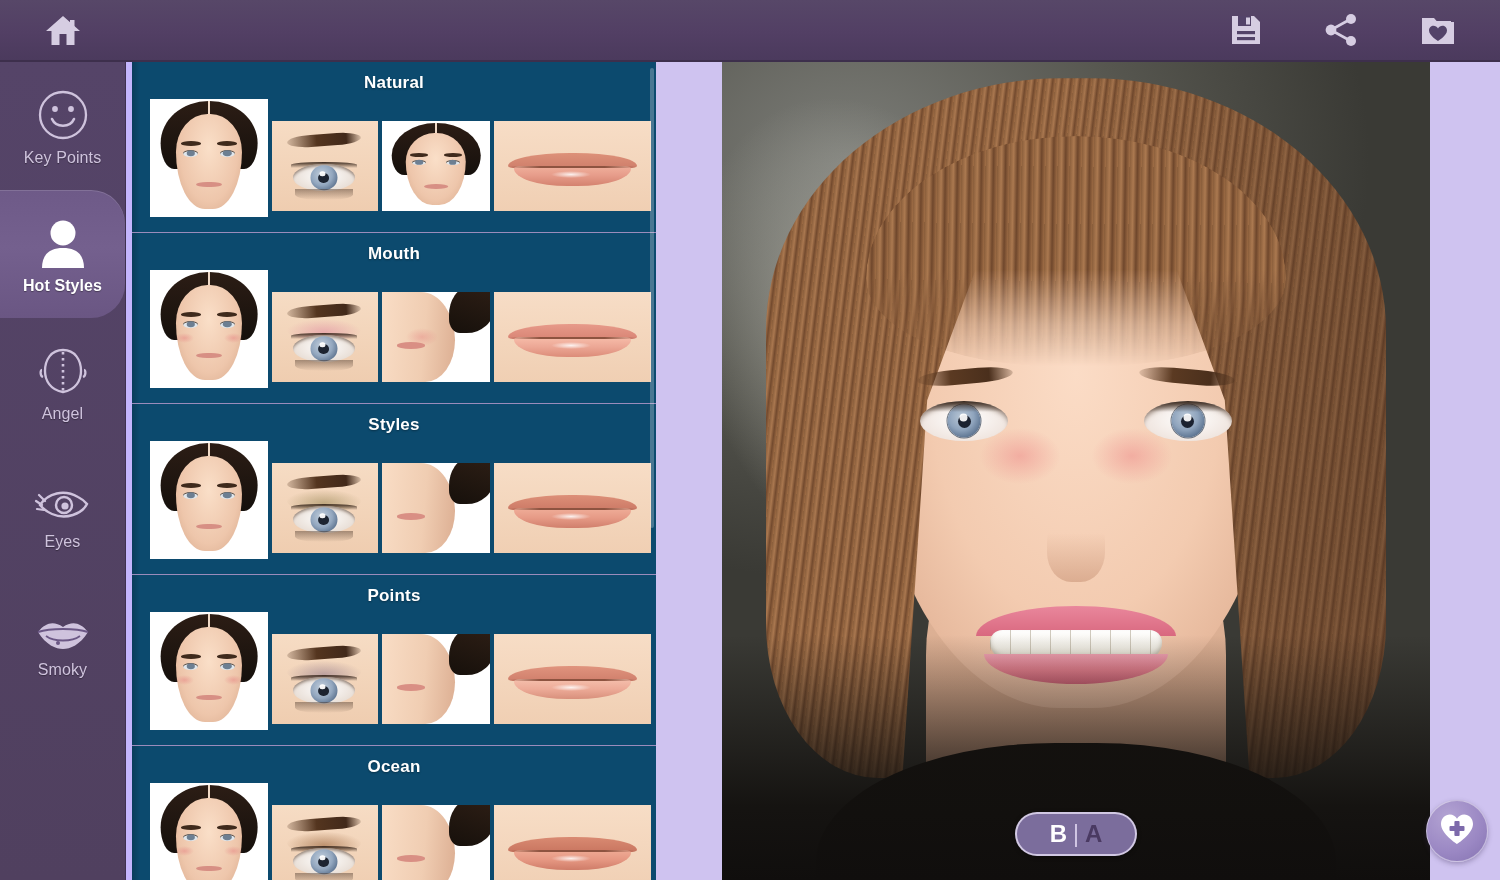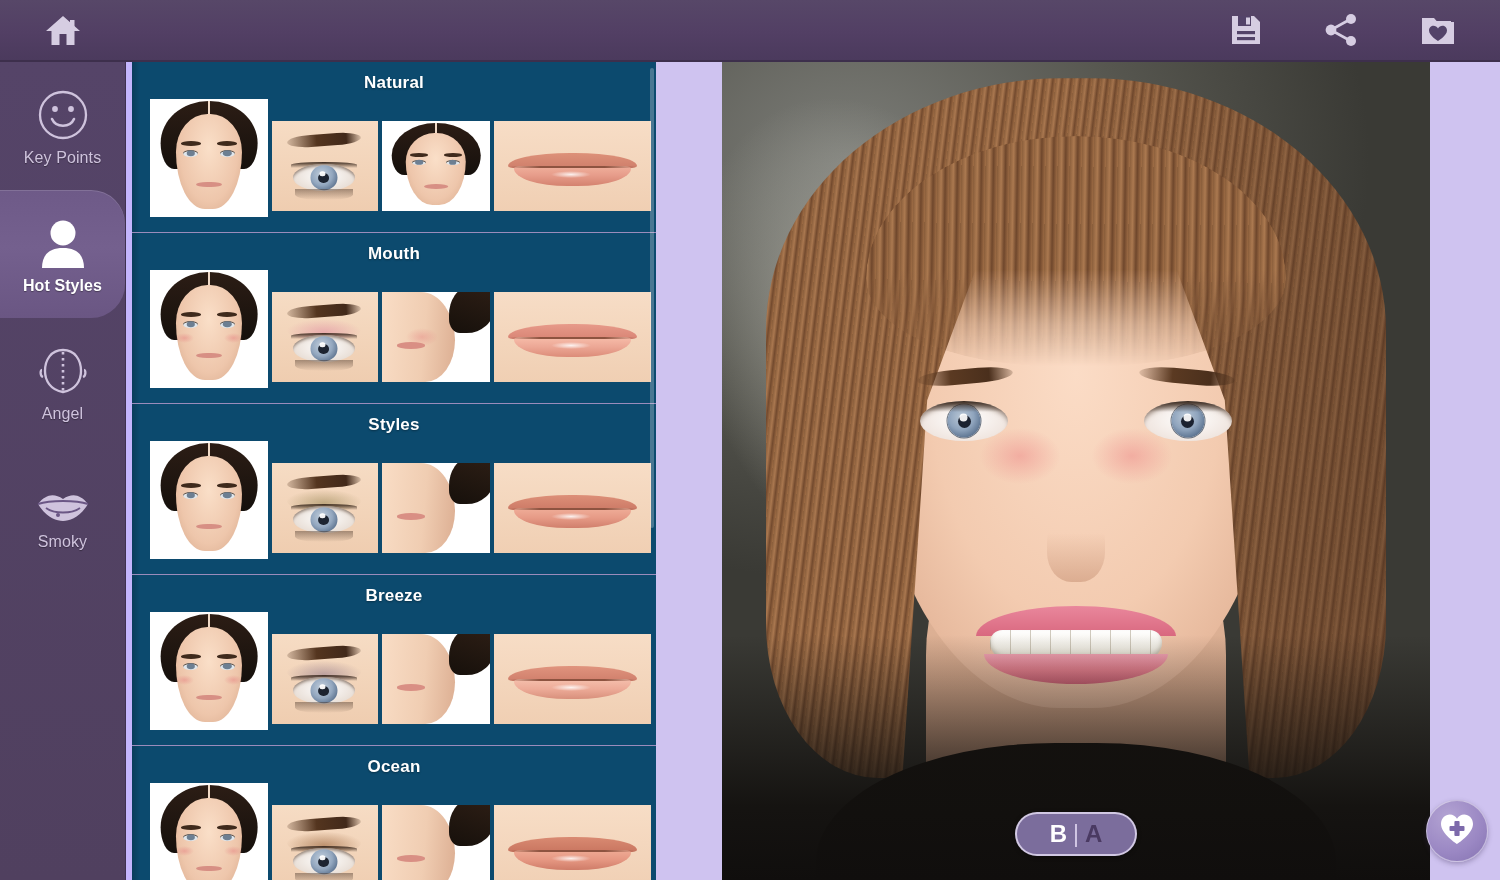--- a/index.html
+++ b/index.html
@@ -370,20 +370,31 @@
           <path d="M27 4 C39 4 45 14 45 25 C45 34 40 44 27 46 C14 44 9 34 9 25 C9 14 15 4 27 4 Z" fill="none" stroke="#cfc3dd" stroke-width="2.3"></path>
           <path d="M6 24 C4 24 4 30 7 31" fill="none" stroke="#cfc3dd" stroke-width="2.3"></path>
           <path d="M48 24 C50 24 50 30 47 31" fill="none" stroke="#cfc3dd" stroke-width="2.3"></path>
           <line x1="27" y1="6" x2="27" y2="45" stroke="#cfc3dd" stroke-width="2.6" stroke-dasharray="2.5 3.5"></line>
         </svg>
       </span>
       <span class="lbl">Angel</span>
     </div>
 
 
+    <div class="side-item">
+      <span class="ico">
+        <svg width="58" height="44" viewBox="0 0 58 44">
+          <path d="M6 23 C14 11 30 7 44 15 C50 18 53 22 53 22 C48 32 32 38 18 32 C11 29 6 23 6 23 Z" fill="none" stroke="#cfc3dd" stroke-width="2.4"></path>
+          <circle cx="30" cy="23" r="8" fill="none" stroke="#cfc3dd" stroke-width="2.4"></circle>
+          <circle cx="31" cy="24" r="3.6" fill="#cfc3dd"></circle>
+          <path d="M5 13 L11 19 M2 19 L8 23 M3 27 L10 28" stroke="#cfc3dd" stroke-width="2.2" stroke-linecap="round" fill="none"></path>
+        </svg>
+      </span>
+      <span class="lbl">Eyes</span>
+    </div>
 
     <div class="side-item">
       <span class="ico">
         <svg width="58" height="40" viewBox="0 0 58 40">
           <path d="M4 18 C12 8 20 7 29 13 C38 7 46 8 54 18 C46 31 36 35 29 35 C22 35 12 31 4 18 Z" fill="#cfc3dd"></path>
           <path d="M4 18 C16 14 42 14 54 18" fill="none" stroke="#6b5785" stroke-width="2"></path>
           <path d="M12 22 C20 28 38 28 46 22" fill="none" stroke="#6b5785" stroke-width="1.8"></path>
           <circle cx="24" cy="29" r="2" fill="#6b5785"></circle>
         </svg>
       </span>
@@ -536,21 +547,21 @@
               <div class="ml-top" style="background:linear-gradient(180deg,#dd8f78,#cc7a66)"></div>
               <div class="ml-bot" style="background:linear-gradient(180deg,#f0ae99,#e69a86 50%,#d07f6c)"></div>
               <div class="ml-line"></div>
               <div class="ml-shine"></div>
             </div>
           </div>
       </div>
     </div>
 
     <div class="style-row">
-      <div class="style-title">Breeze</div>
+      <div class="style-title">Points</div>
       <div class="thumbs">
         <div class="thumb t-face">
             <div class="mini-face">
               <div class="mf-hair"></div>
               <div class="mf-part"></div>
               <div class="mf-skin"></div>
               <div class="mf-blushL"></div>
               <div class="mf-blushR"></div>
               <div class="mf-brow l"></div>
               <div class="mf-brow r"></div>

